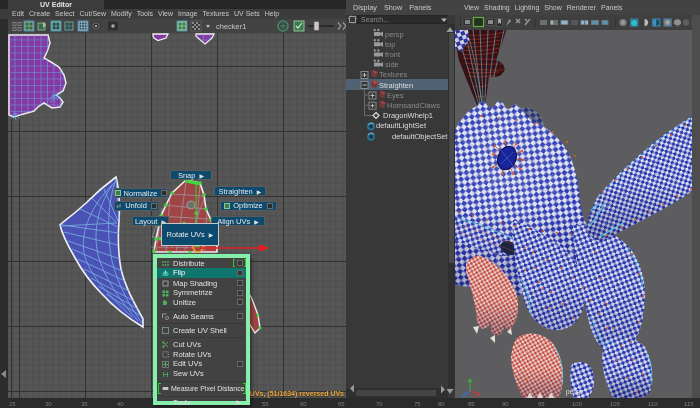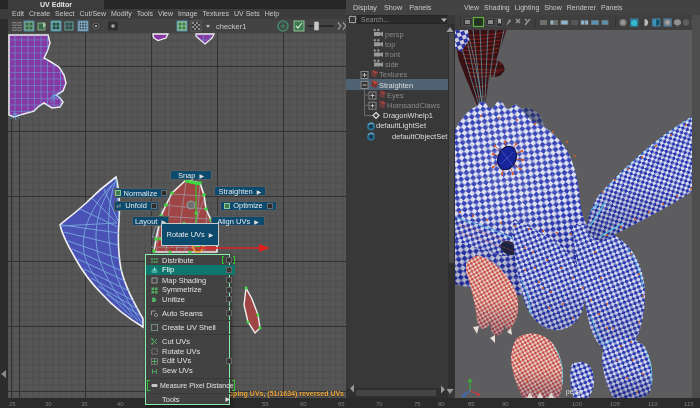--- a/index.html
+++ b/index.html
@@ -40,21 +40,21 @@
 #vmenu span{margin-right:5px;color:#c8c8c8;font-size:7px}
 #vtoolbar{left:455px;top:15px;width:245px;height:15px;background:#3f3f3f}
 #vport{left:455px;top:30px;width:245px;height:368px;background:#5d5d5f;overflow:hidden}
 #redge{left:692px;top:15px;width:8px;height:383px;background:#4d4d4d}
 
 .mbtn{position:absolute;background:#0c4a6e;border:1px solid #5a5a5a;color:#e8e8e8;font-size:7.5px;display:flex;align-items:center;justify-content:center;white-space:nowrap}
 .mbtn .arr{font-size:6px;margin-left:4px;color:#ddd}
 .cbx{width:6px;height:6px;background:#2c2c2c;border:1px solid #6a6a6a;display:inline-block}
 .gic{width:6px;height:6px;display:inline-block}
 
-#cmenu{left:145px;top:254px;width:85px;height:151px;background:#424242;border:1px solid #86efac;box-shadow:2px 2px 4px rgba(0,0,0,.4)}
+#cmenu{left:153px;top:254px;width:97px;height:151px;background:#424242;border:4px solid #86efac;box-shadow:2px 2px 4px rgba(0,0,0,.4)}
 .ci{position:absolute;left:0;width:89px;height:9.6px;color:#e0e0e0;font-size:7.5px;line-height:9.6px}
 .ci .ic{position:absolute;left:5px;top:1.5px;width:7px;height:7px}
 .ci .tx{position:absolute;left:16px;top:0;white-space:nowrap}
 .ci .cb{position:absolute;right:3px;top:1.5px;width:6px;height:6px;background:#363636;border:1px solid #666}
 .sep{position:absolute;left:2px;width:85px;height:1px;background:#383838}
 </style></head>
 <body>
 <div id="stage">
 
   <div class="abs" id="tabrow"></div>

